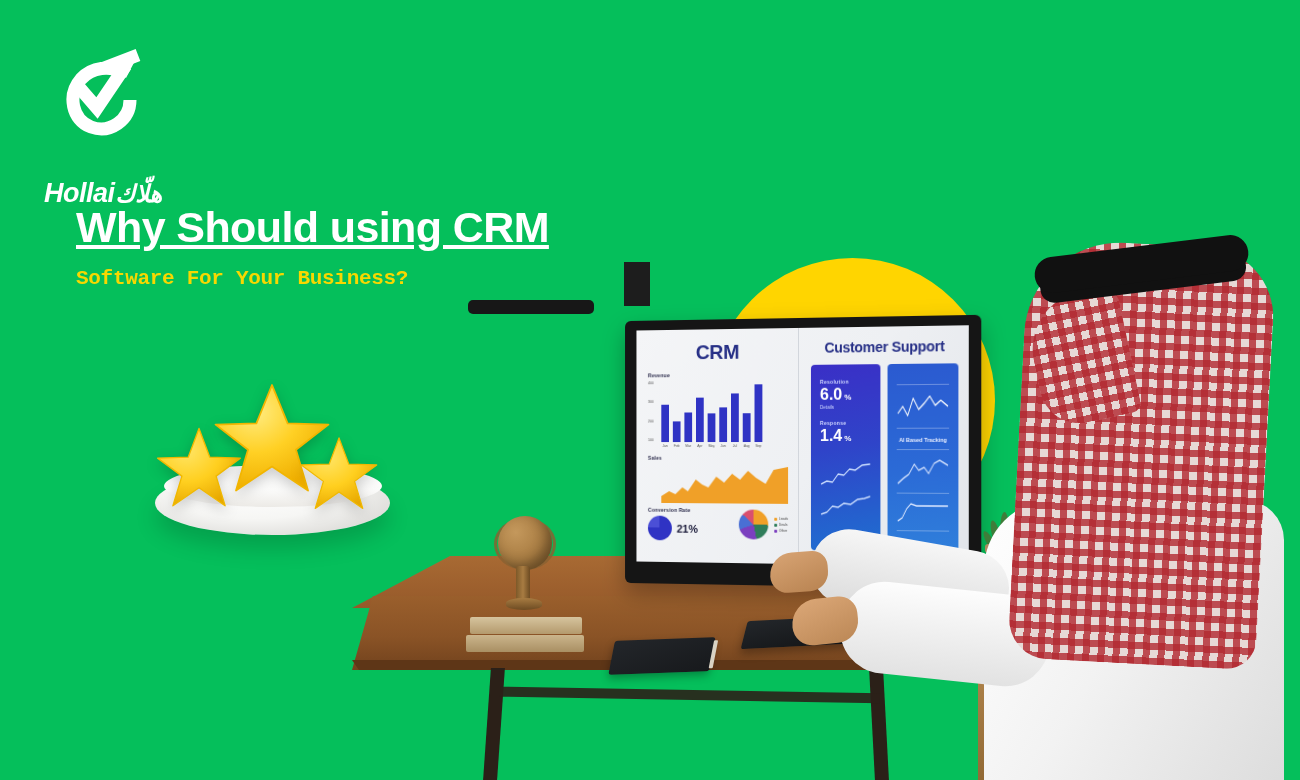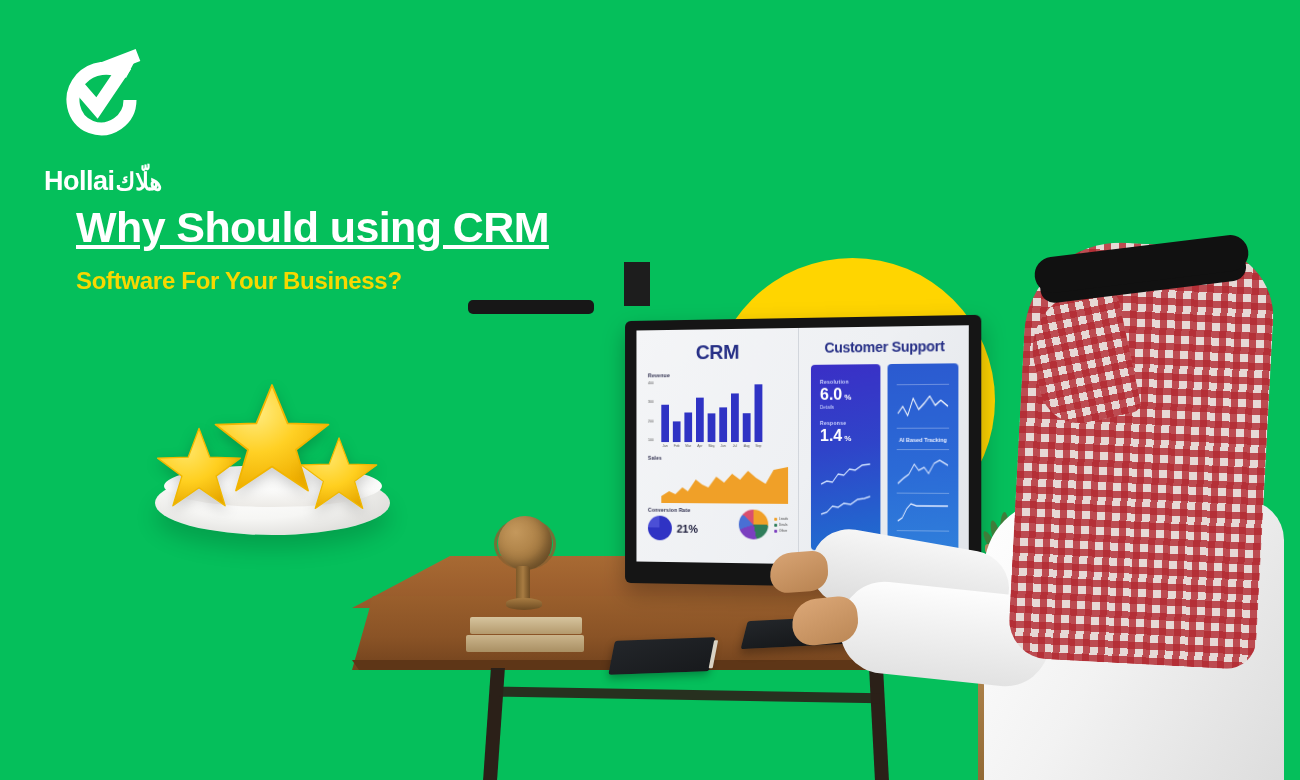--- a/index.html
+++ b/index.html
@@ -9,35 +9,35 @@
     font-family:"Liberation Sans", sans-serif;
     background:#05BF5B;
     position:relative;
   }
   .stage { position:absolute; inset:0; width:1300px; height:780px; overflow:hidden; }
 
   
   .logo { position:absolute; left:44px; top:38px; width:180px; height:148px; }
   .logo-mark { position:absolute; left:8px; top:0; width:100px; height:100px; }
   .logo-word {
-    position:absolute; left:0; top:130px;
+    position:absolute; left:0; top:142px;
     color:#ffffff; font-size:27px; font-weight:700; letter-spacing:-0.5px;
-    white-space:nowrap; line-height:1;
+    white-space:nowrap; line-height:1;font-style:italic;
   }
   .logo-ar { font-size:24px; font-weight:700; margin-left:1px; }
 
   
   .headline { position:absolute; left:76px; top:203px; width:640px; }
   .headline-1 {
     color:#ffffff; font-size:43px; font-weight:700;
     letter-spacing:-0.6px; line-height:1.12; white-space:nowrap;text-decoration:underline;
   }
   .headline-2 {
-    color:#F7D800; font-size:24px; font-weight:700;
-    letter-spacing:-0.3px; line-height:1.15; margin-top:16px; white-space:nowrap;
+    color:#F7D800; font-size:21px; font-weight:700;
+    letter-spacing:-0.3px; line-height:1.15; margin-top:16px; white-space:nowrap;font-family:Liberation Mono, monospace;
   }
 
   
   .stars-group { position:absolute; left:150px; top:375px; width:250px; height:180px; }
   .podium {
     position:absolute; left:5px; top:96px; width:235px; height:64px;
     background:radial-gradient(ellipse at 42% 28%, #ffffff 0%, #f6f6f4 46%, #dfdedb 78%, #cfcecb 100%);
     border-radius:50%/50%;
     box-shadow:0 14px 22px rgba(0,0,0,0.16);
   }

